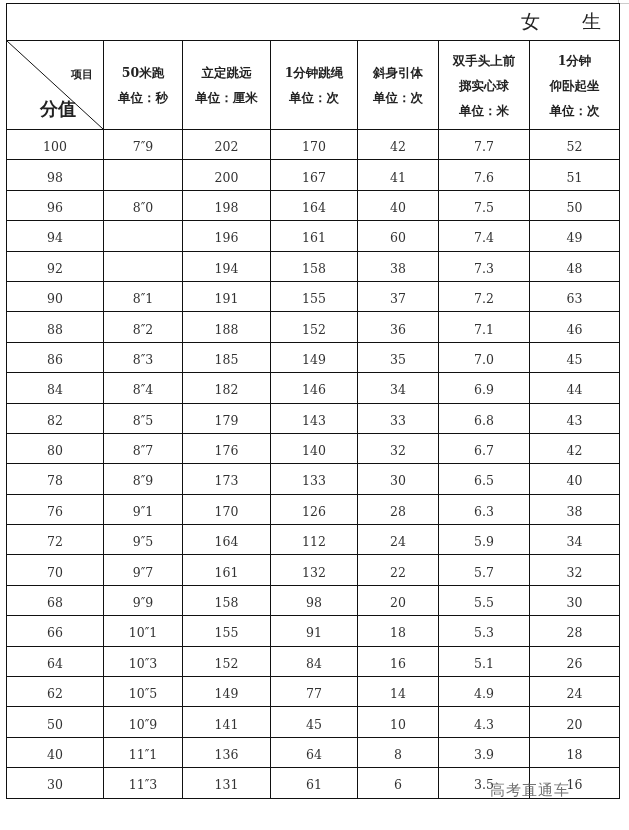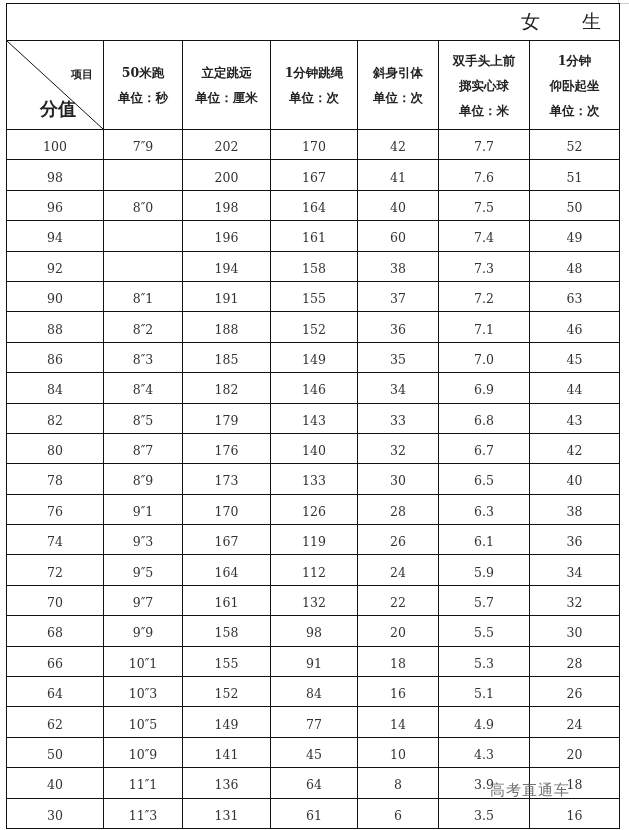--- a/index.html
+++ b/index.html
@@ -188,29 +188,20 @@
         <tr>
           <td class="cell">76</td>
           <td class="cell">9″1</td>
           <td class="cell">170</td>
           <td class="cell">126</td>
           <td class="cell">28</td>
           <td class="cell">6.3</td>
           <td class="cell">38</td>
         </tr>
         <tr>
-          <td class="cell">74</td>
-          <td class="cell">9″3</td>
-          <td class="cell">167</td>
-          <td class="cell">119</td>
-          <td class="cell">26</td>
-          <td class="cell">6.1</td>
-          <td class="cell">36</td>
-        </tr>
-        <tr>
           <td class="cell">72</td>
           <td class="cell">9″5</td>
           <td class="cell">164</td>
           <td class="cell">112</td>
           <td class="cell">24</td>
           <td class="cell">5.9</td>
           <td class="cell">34</td>
         </tr>
         <tr>
           <td class="cell">70</td>

